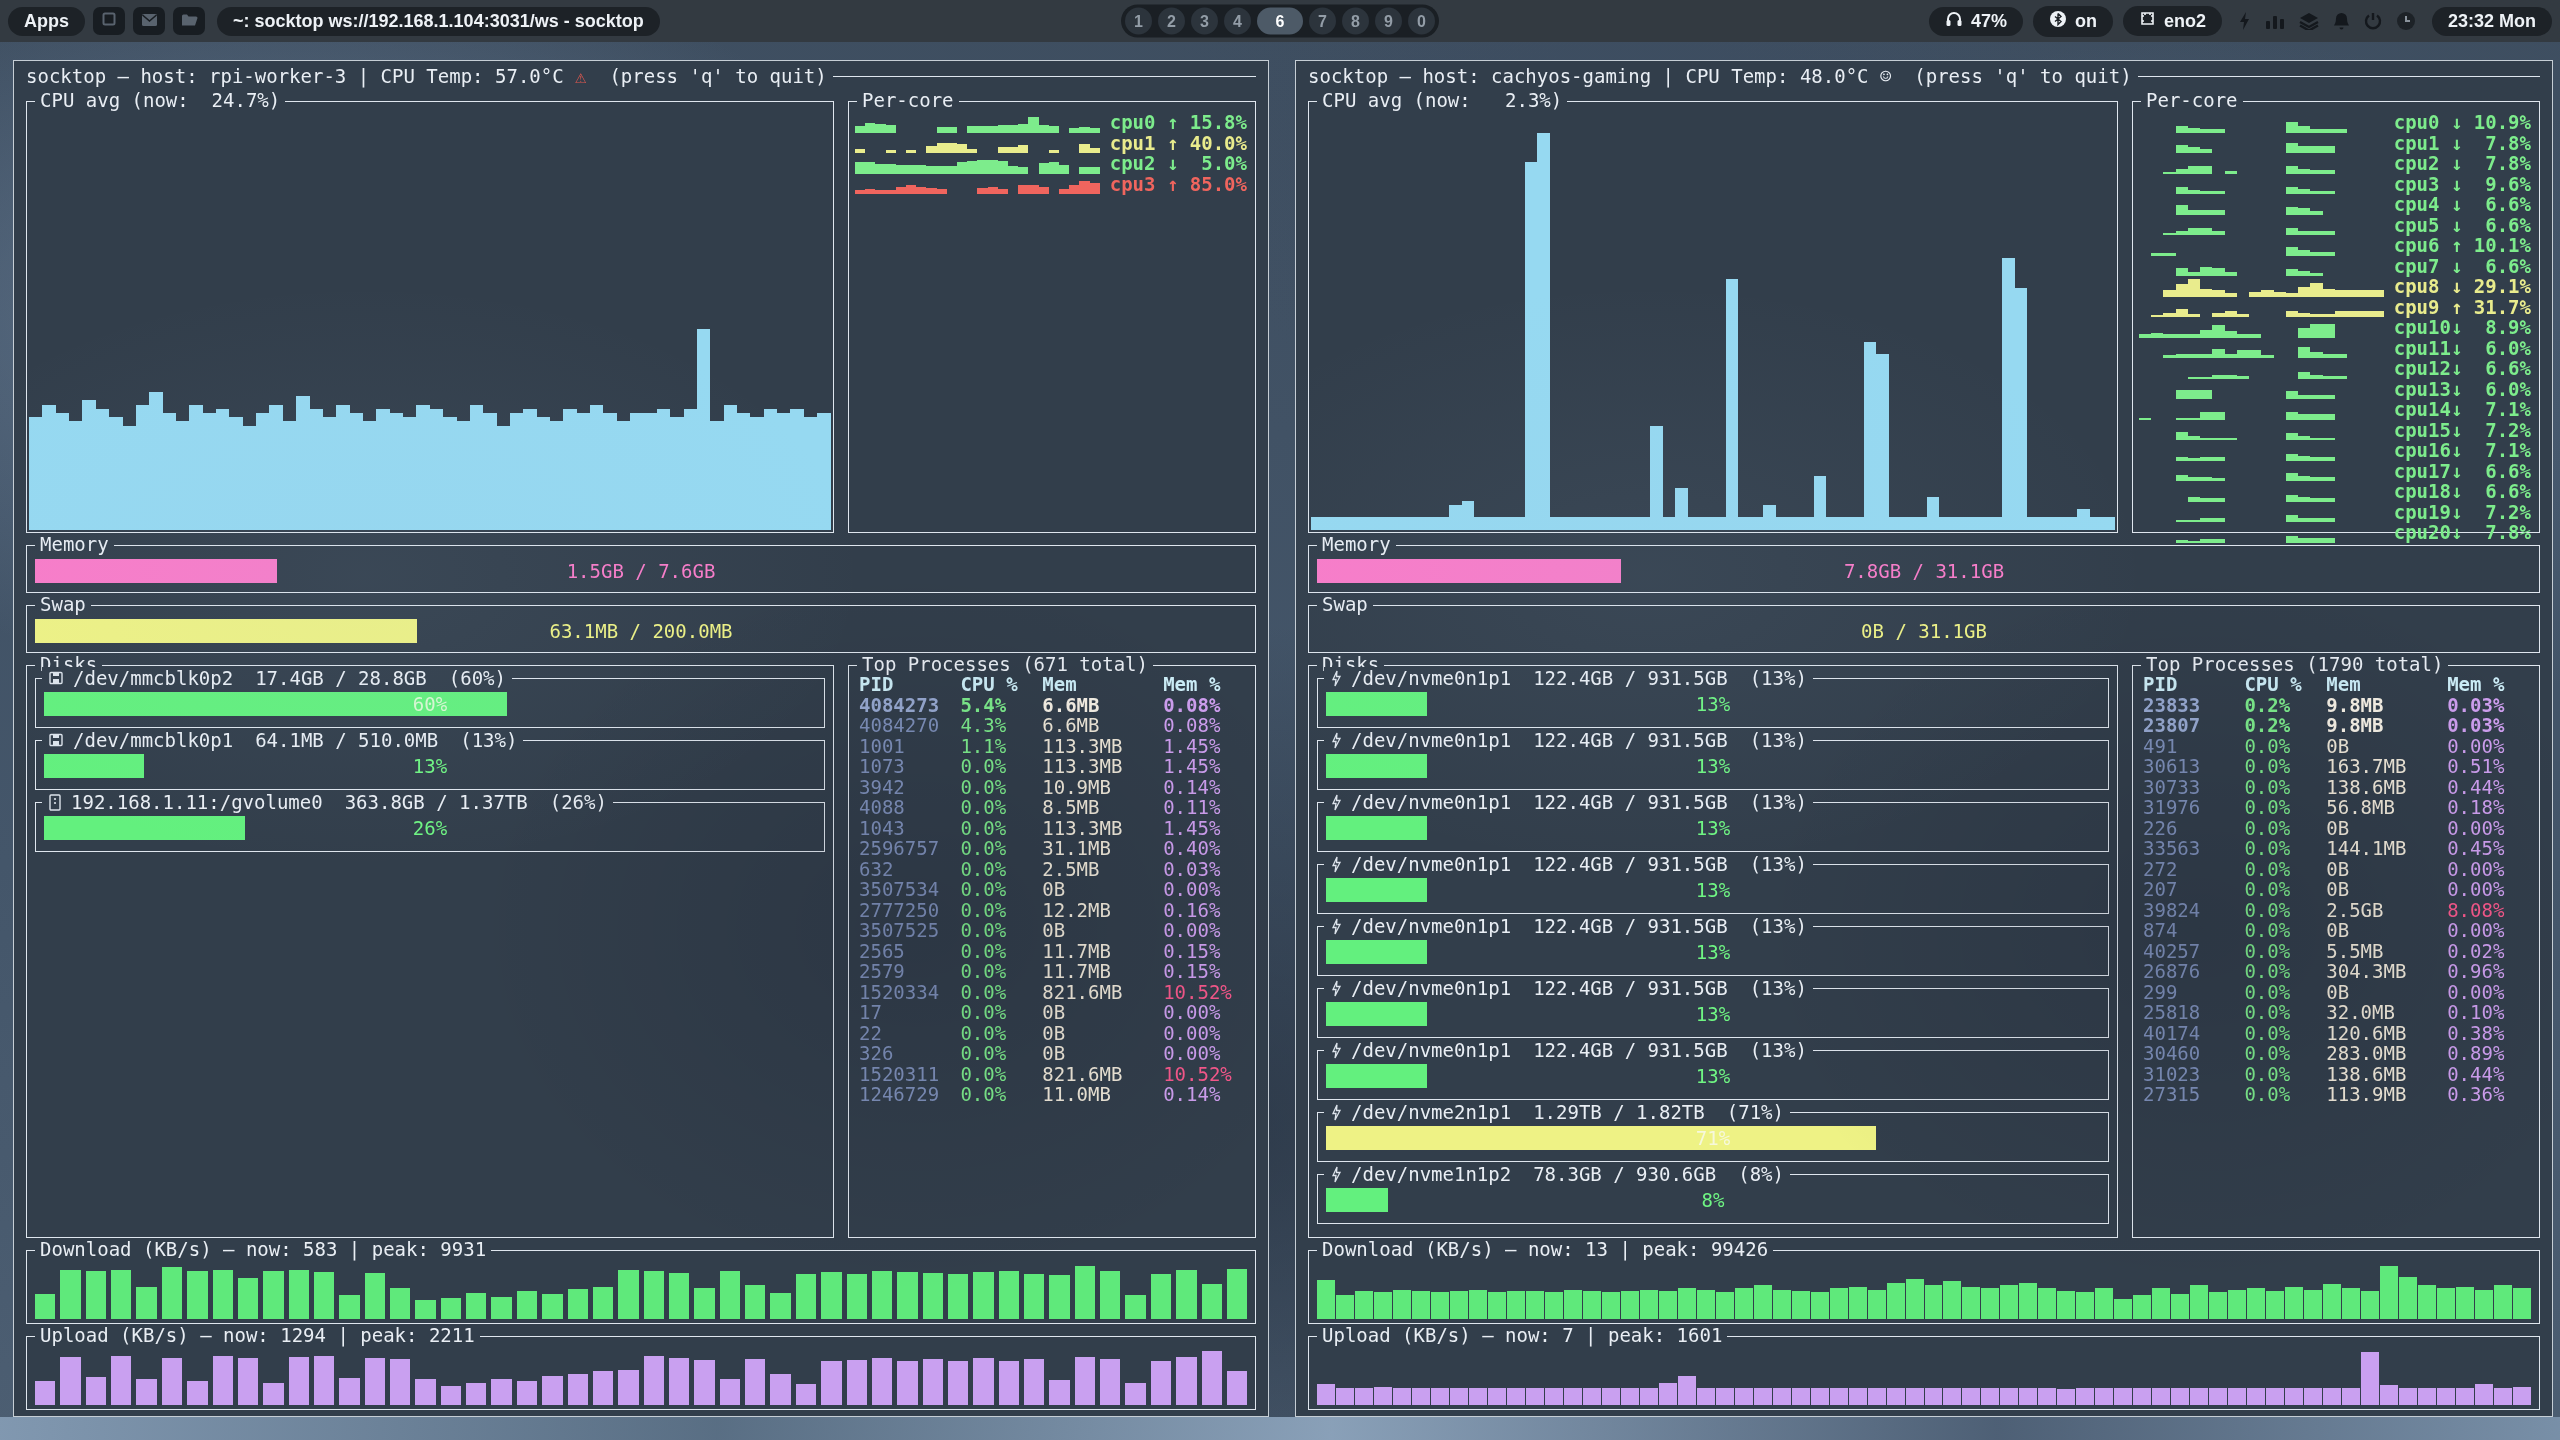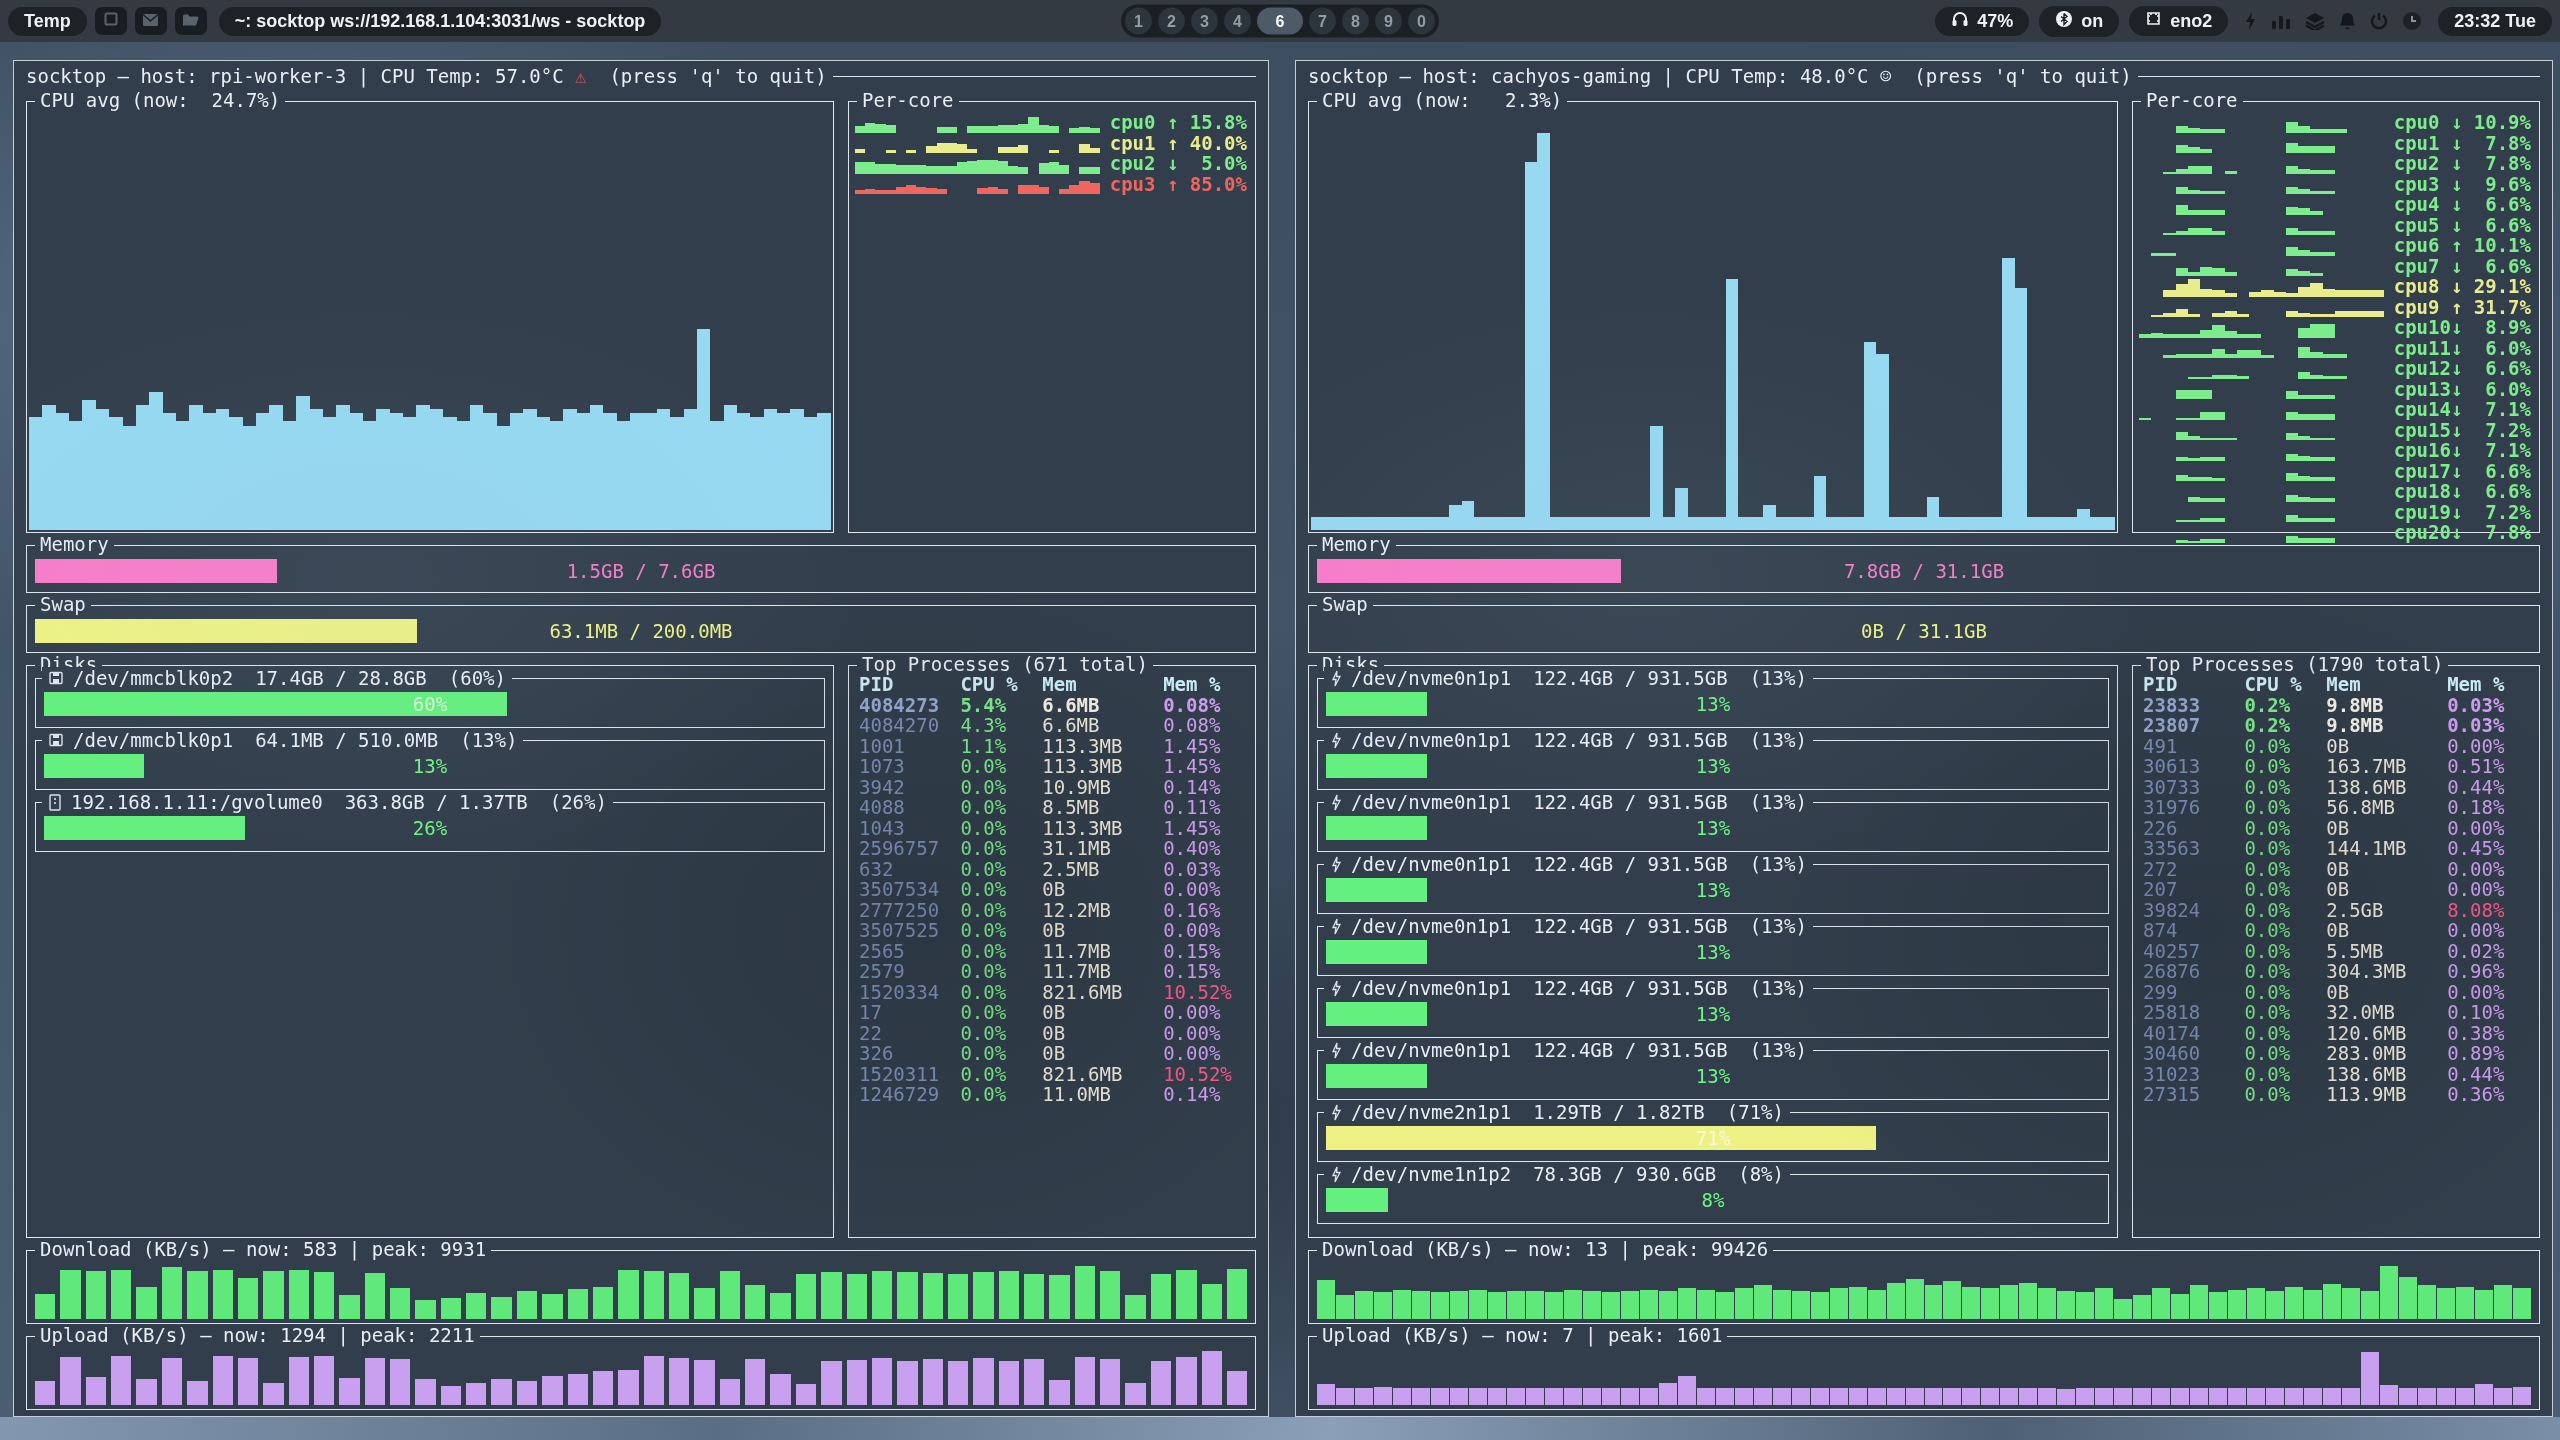--- a/index.html
+++ b/index.html
@@ -125,21 +125,21 @@
   }
 </style>
 </head>
 <body>
 
 <div class="screen">
 
   <div class="taskbar">
     <div class="tb-left">
       <div class="pill">
-        <span>Temp</span>
+        <span>Apps</span>
       </div>
       <div class="iconbtn">
         <span><svg width="16" height="16" viewBox="0 0 16 16">
               <rect x="2.5" y="2.5" width="11" height="11" rx="1.5" fill="none" stroke="#59636e" stroke-width="2"></rect>
             </svg></span>
       </div>
       <div class="iconbtn">
         <span><svg width="17" height="14" viewBox="0 0 17 14">
               <rect x="1" y="1" width="15" height="12" rx="1.5" fill="#59636e"></rect>
               <path d="M1.5 2 L8.5 8 L15.5 2" fill="none" stroke="#181d22" stroke-width="1.6"></path>
@@ -222,21 +222,21 @@
             </svg>
           </span>
         <span>
             <svg width="20" height="20" viewBox="0 0 20 20">
               <circle cx="10" cy="10" r="9" fill="#1d2227"></circle>
               <path d="M10 5 v5 h4" fill="none" stroke="#8a939c" stroke-width="2"></path>
             </svg>
           </span>
       </div>
       <div class="pill">
-        <span>23:32 Tue</span>
+        <span>23:32 Mon</span>
       </div>
     </div>
   </div>
 
   <div class="win" id="win-left">
       <div class="win-header"><span>socktop — host: rpi-worker-3 | CPU Temp: 57.0°C </span><span class="hdr-icon" style="color: rgb(224, 88, 79);">⚠</span><span>  (press 'q' to quit)</span><div class="hline"></div></div>
       <div class="cpu-row">
         <div class="panel grow">
           <span class="panel-title">CPU avg (now:  24.7%)</span>
           <div class="bars cpu-bars">

